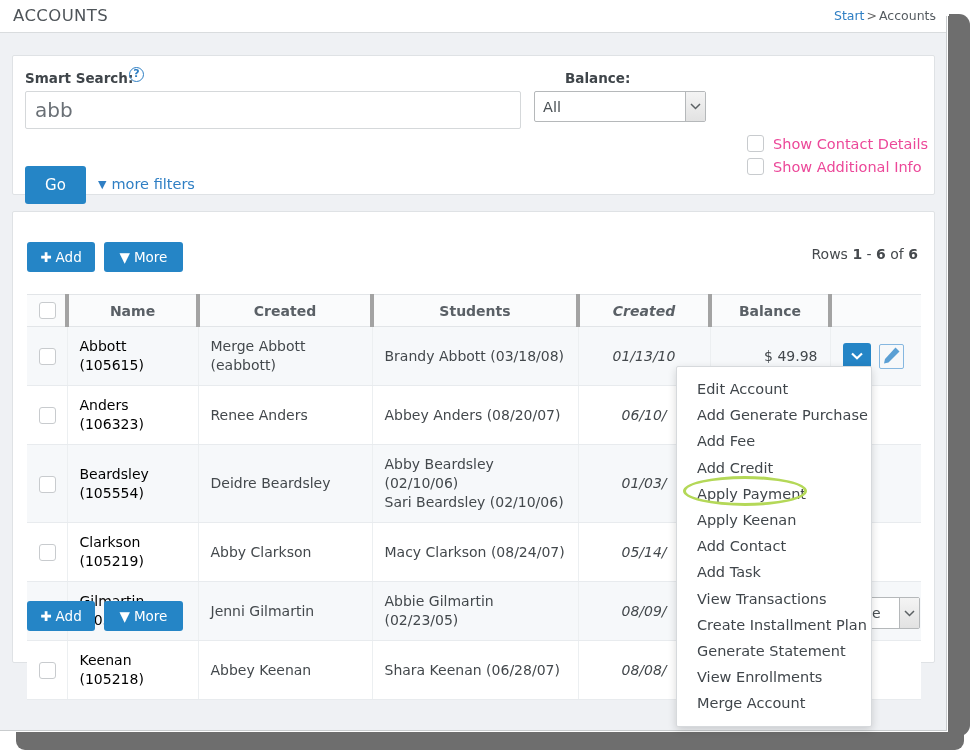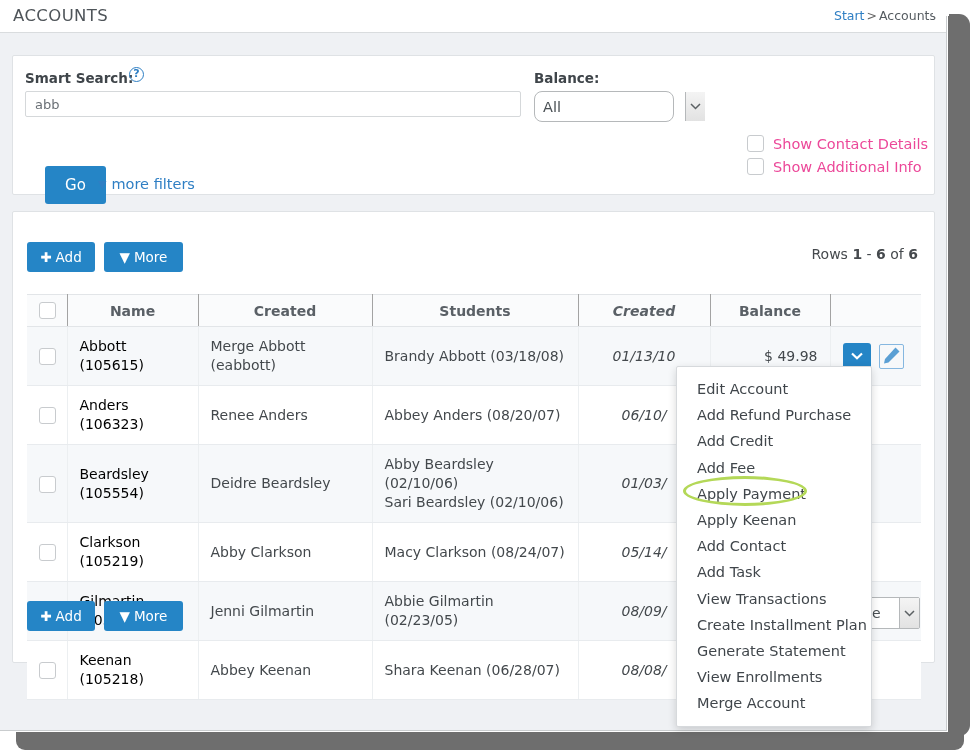--- a/index.html
+++ b/index.html
@@ -103,37 +103,37 @@
     color: #2f7fc4;
     font-size: 11px;
     line-height: 12px;
     text-align: center;
     font-weight: bold;
     cursor: pointer;
   }
   #smart-search-input {
     position: absolute;
     left: 12px; top: 35px;
-    width: 496px; height: 26px;
+    width: 496px; height: 38px;
     border: 1px solid #d5d8da;
     border-radius: 2px;
     padding: 0 9px;
-    font-size: 13px;
+    font-size: 20px;
     color: #6a7076;
     font-family: inherit;
     outline: none;
     background: #fff;
   }
-  #lbl-balance { left: 521px; top: 14px; }
+  #lbl-balance { left: 552px; top: 14px; }
   #balance-select {
     position: absolute;
     left: 521px; top: 35px;
-    width: 140px; height: 31px;
+    width: 172px; height: 31px;
     border: 1px solid #b5b8ba;
-    border-radius: 8px;
+    border-radius: 2px;
     background: #fff;
     font-size: 14.5px;
     color: #4a5054;
     padding-left: 8px;
     font-family: inherit;
     -webkit-appearance: none;
     appearance: none;
   }
   #balance-arrow {
     position: absolute;
@@ -175,21 +175,20 @@
     color: #ffffff;
     font-family: inherit;
     cursor: pointer;
     padding: 0;
   }
   #go-btn {
     position: absolute;
     left: 12px; top: 110px;
     width: 61px; height: 38px;
     font-size: 15px;
-    margin-left: 20px;
   }
   #more-filters {
     position: absolute;
     left: 85px; top: 120px;
     font-size: 14.5px;
     color: #2f7fc4;
     cursor: pointer;
     display: flex;
     align-items: center;
     gap: 5px;
@@ -230,21 +229,21 @@
     position: absolute;
     left: 14px; top: 82px;
     width: 894px;
     border-collapse: collapse;
     table-layout: fixed;
   }
   #accounts-table th {
     background: #fafbfc;
     border-top: 1px solid #e2e5e8;
     border-bottom: 1px solid #e2e5e8;
-    border-right: 1px solid #a3a3a3;
+    border-right: 4px solid #a3a3a3;
     font-size: 14px;
     color: #5a6066;
     font-weight: bold;
     height: 32px;
     padding: 0 12px;
   }
   #accounts-table th:last-child { border-right: none; }
   #accounts-table td {
     border-bottom: 1px solid #e8ebee;
     border-right: 1px solid #eceff1;
@@ -559,23 +558,23 @@
           <svg width="11" height="7" viewBox="0 0 11 7">
               <path d="M1 1 L5.5 5.5 L10 1" stroke="#5c6164" stroke-width="1.5" fill="none"></path>
             </svg>
         </div>
       </div>
 
     </div>
 
     <div id="context-menu">
       <div class="menu-item">Edit Account</div>
-      <div class="menu-item">Add Refund Purchase</div>
+      <div class="menu-item">Add Generate Purchase</div>
+      <div class="menu-item">Add Fee</div>
       <div class="menu-item">Add Credit</div>
-      <div class="menu-item">Add Fee</div>
       <div class="menu-item">Apply Payment</div>
       <div class="menu-item">Apply Keenan</div>
       <div class="menu-item">Add Contact</div>
       <div class="menu-item">Add Task</div>
       <div class="menu-item">View Transactions</div>
       <div class="menu-item">Create Installment Plan</div>
       <div class="menu-item">Generate Statement</div>
       <div class="menu-item">View Enrollments</div>
       <div class="menu-item">Merge Account</div>
     </div>

